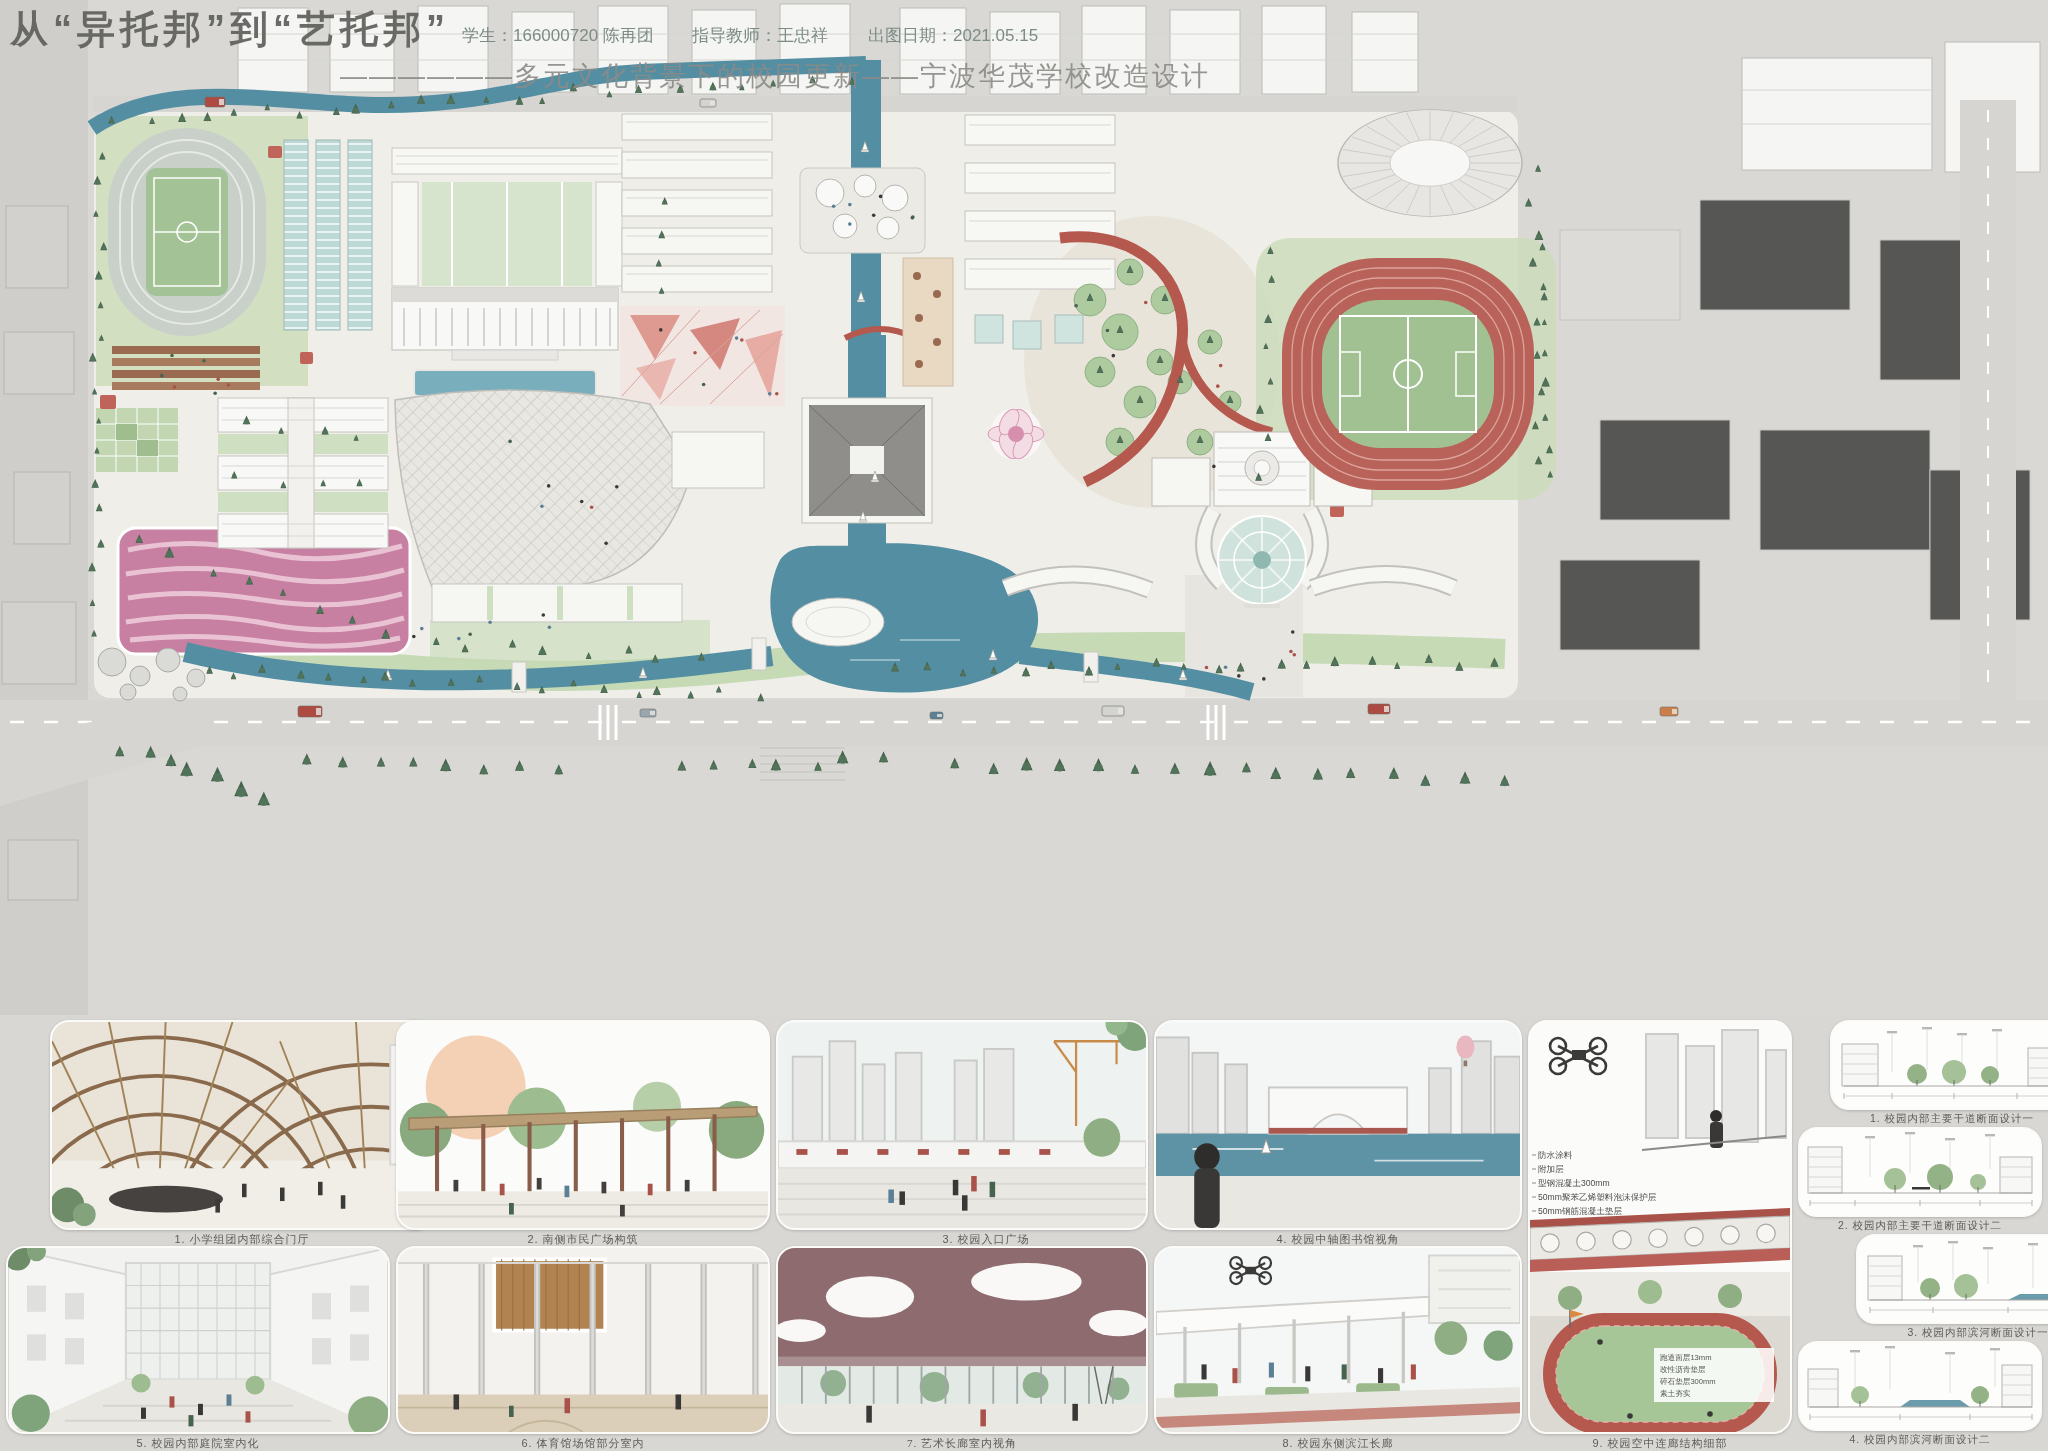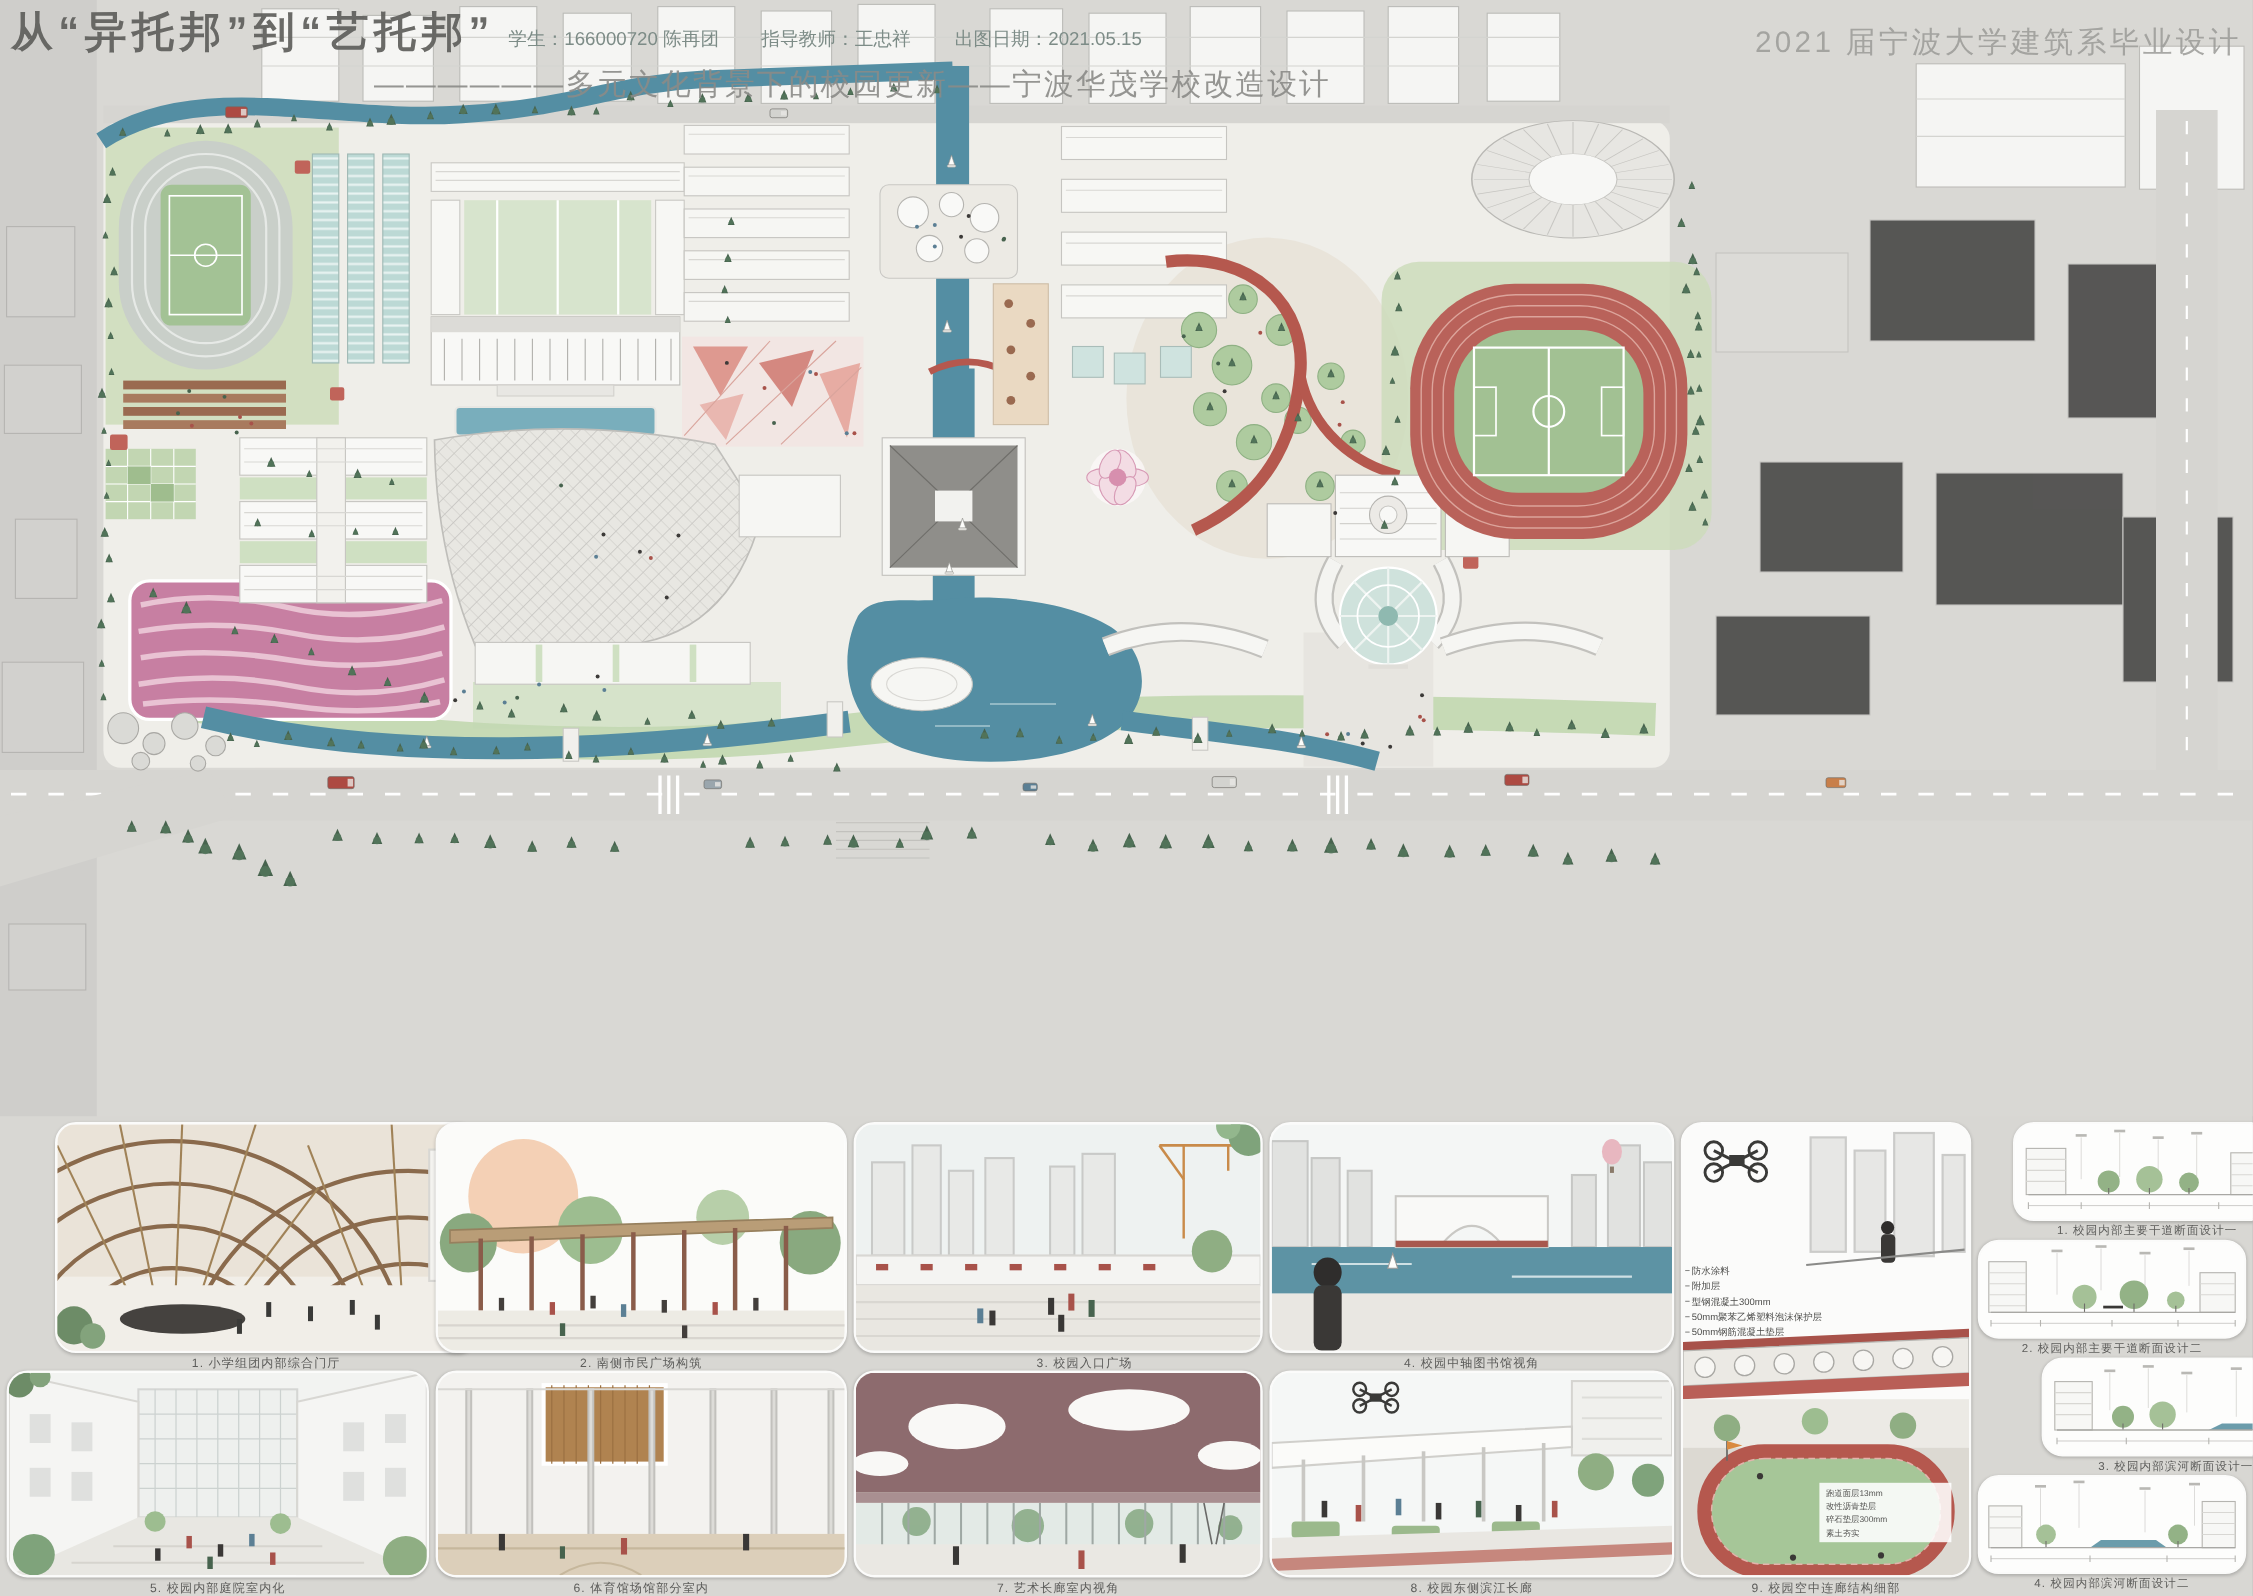--- a/index.html
+++ b/index.html
@@ -934,21 +934,20 @@
         <circle cx="1076.1227709190673" cy="305.77314814814815" r="1.8" fill="#47634e"></circle>
         <circle cx="1107.4334705075446" cy="330.4931841563786" r="1.8" fill="#47634e"></circle>
       </g>
 </svg>
 
 <div class="hdr title">从“异托邦”到“艺托邦”</div>
 <div class="hdr meta m1">学生：166000720  陈再团</div>
 <div class="hdr meta m2">指导教师：王忠祥</div>
 <div class="hdr meta m3">出图日期：2021.05.15</div>
 <div class="hdr subtitle">——————多元文化背景下的校园更新——宁波华茂学校改造设计</div>
-<div class="hdr program">2021 届宁波大学建筑系毕业设计</div>
 
 <div class="gallery">
 
   <div class="cell" style="left:6px;top:5px;width:384px;padding-left:44px;">
     <div class="pic" style="width:380px;height:206px;">
       <svg width="380" height="206" viewBox="0 0 200 107" preserveAspectRatio="none">
         <defs>
               <clipPath id="p1c">
                 <rect x="0" y="0" width="200" height="76"></rect>
               </clipPath>
@@ -1281,21 +1280,21 @@
           <rect x="30" y="78" width="3" height="8" fill="#3a3836"></rect>
               <rect x="90" y="80" width="3" height="8" fill="#a8524a"></rect>
               <rect x="150" y="78" width="3" height="8" fill="#3a3836"></rect>
               <rect x="60" y="84" width="2.5" height="6" fill="#47634e"></rect>
         </g>
       </svg>
     </div>
     <div class="cap">6. 体育馆场馆部分室内</div>
   </div>
 
-  <div class="cell" style="left:776px;top:231px;width:372px;">
+  <div class="cell" style="left:776px;top:231px;width:372px;font-family:Liberation Serif, serif;">
     <div class="pic" style="width:368px;height:184px;">
       <svg width="368" height="184" viewBox="0 0 200 98" preserveAspectRatio="none">
         <rect width="200" height="98" fill="#eae8e3"></rect>
         <rect x="0" y="0" width="200" height="58" fill="#8d6b6e"></rect>
         <g fill="#fdfdfb" opacity=".97">
           <ellipse cx="50" cy="26" rx="24" ry="11"></ellipse>
               <ellipse cx="135" cy="18" rx="30" ry="10"></ellipse>
               <ellipse cx="12" cy="44" rx="14" ry="6"></ellipse>
               <ellipse cx="185" cy="40" rx="16" ry="7"></ellipse>
         </g>

